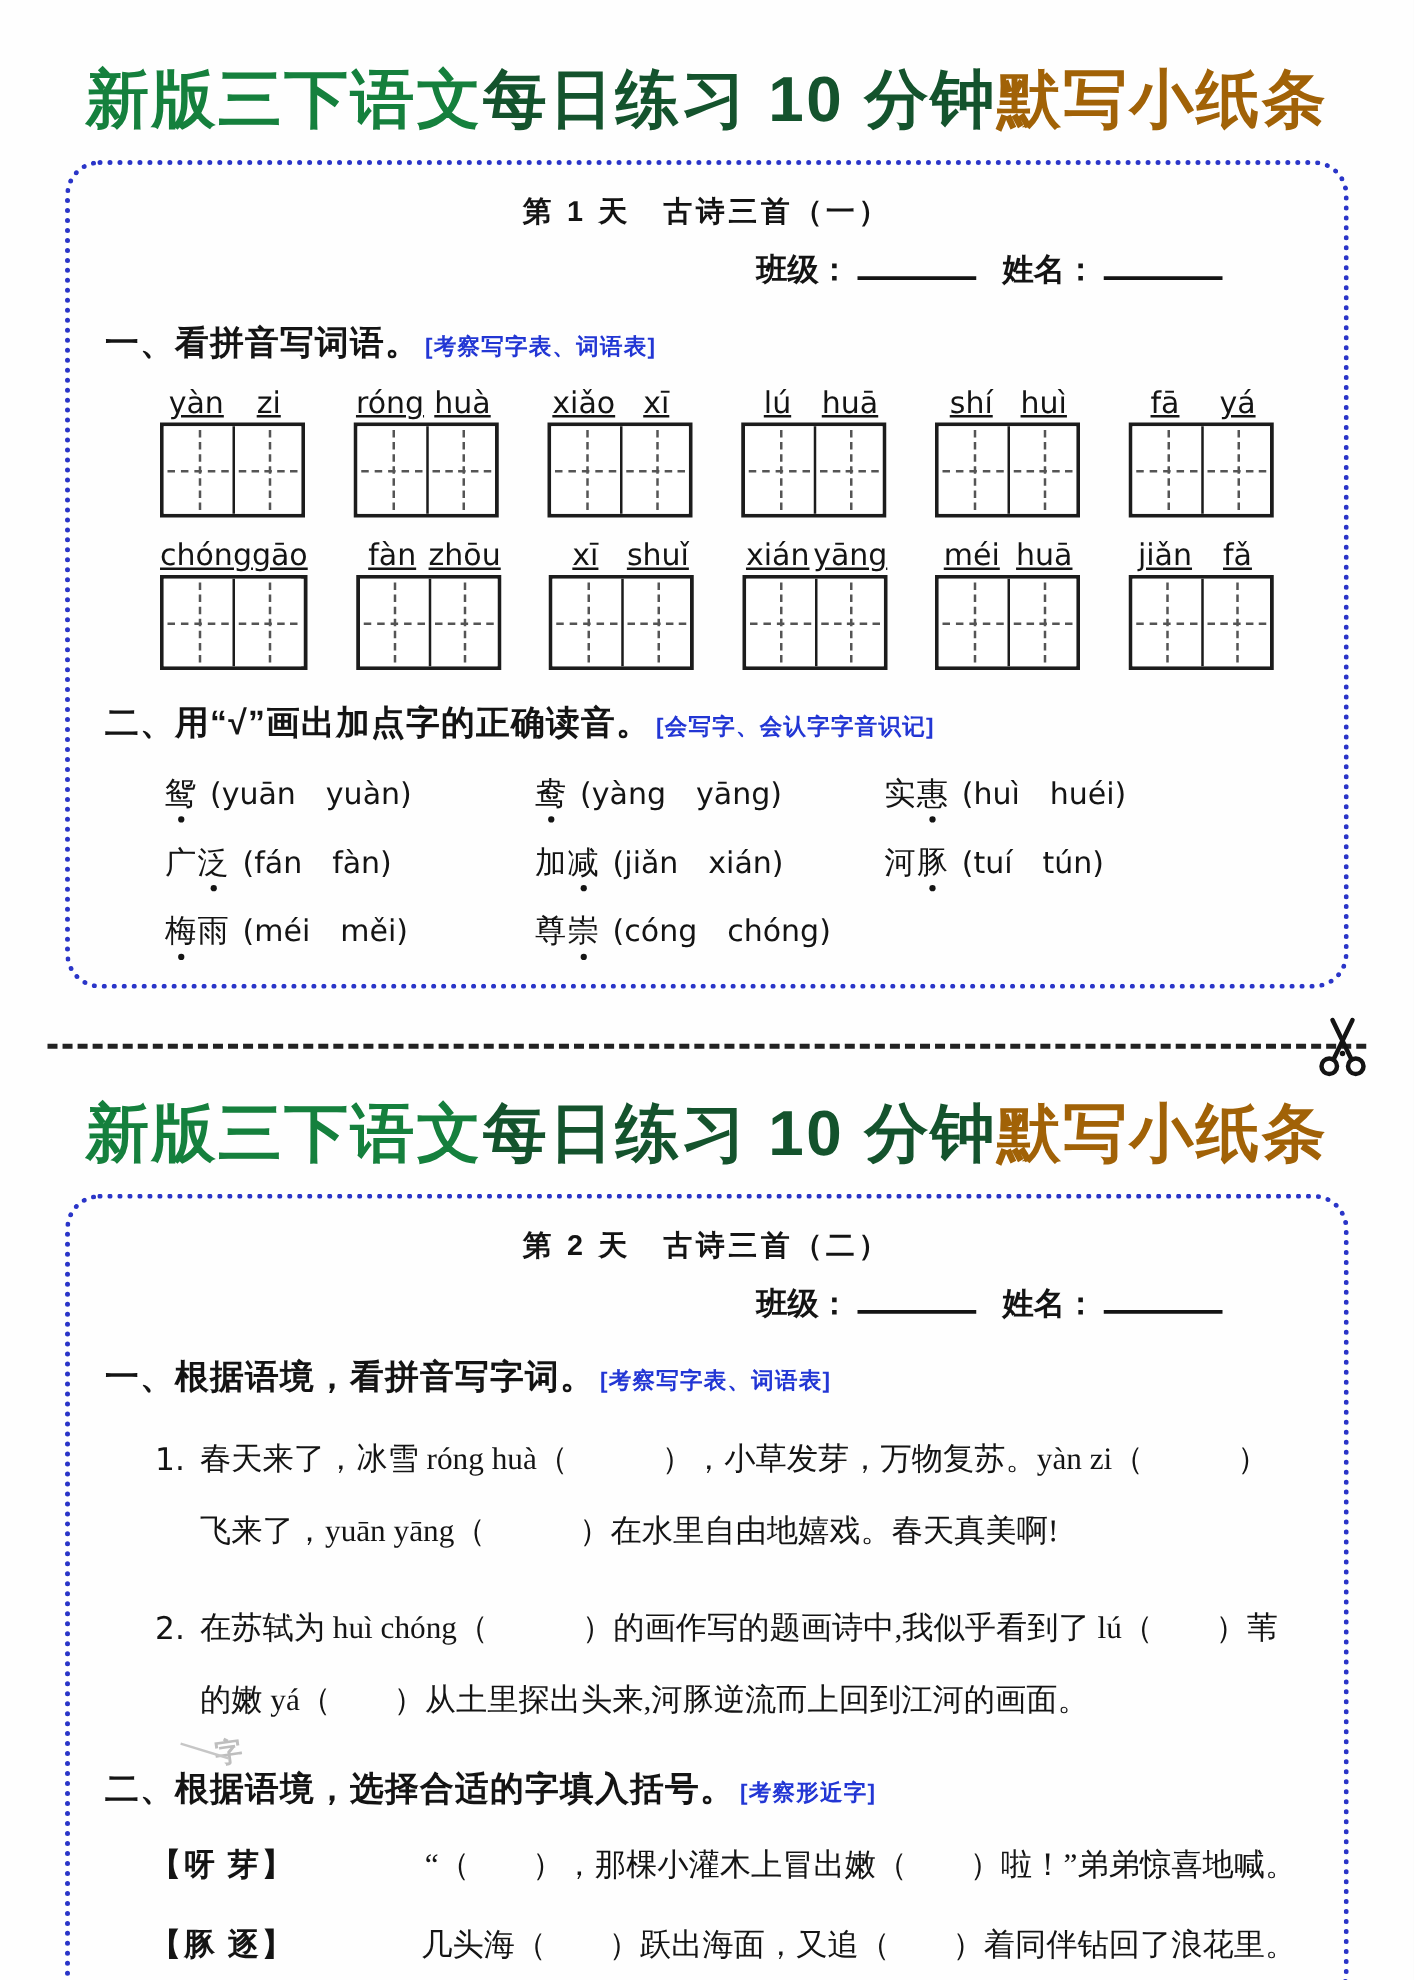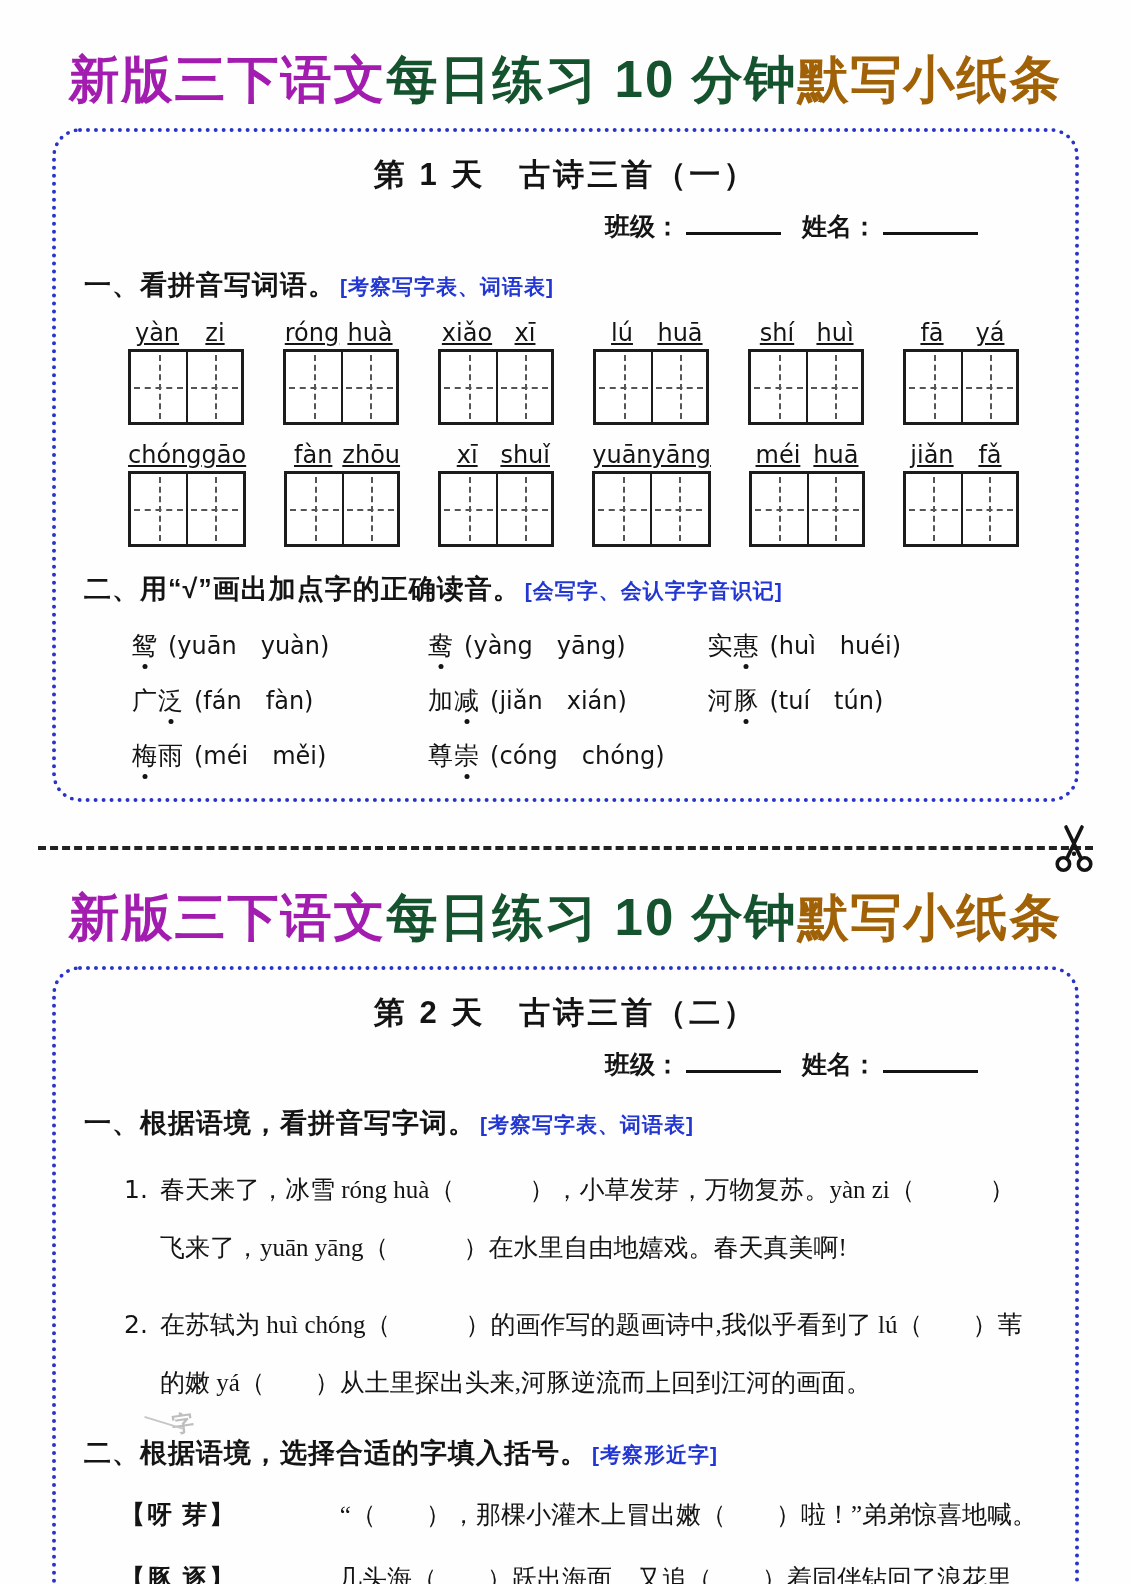--- a/index.html
+++ b/index.html
@@ -7,36 +7,36 @@
   body {
     width:1131px; height:1584px; margin:0 auto; background:#fefefe;
     font-family:"Liberation Sans", sans-serif; color:#141414; overflow:hidden;
     position:relative;
   }
   
   .page-title {
     text-align:center; font-size:51px; font-weight:bold; letter-spacing:2px;
     margin-top:52px; line-height:1.1; font-family:"Liberation Sans", sans-serif;
   }
-  .t-black { color:#a21caf; }
+  .t-black { color:#15803d; }
   .t-red   { color:#14532d; }
   .t-green { color:#a16207; }
   .page-title.second { margin-top:40px; }
 
   
   .paper-box {
     margin:20px 52px 0; border:4px dotted #2a35c8; border-radius:28px;
     padding:16px 28px 26px; background:#fefefe;
   }
-  .day-title { text-align:center; font-size:31px; font-weight:bold; letter-spacing:3px; margin-top:6px; }
+  .day-title { text-align:center; font-size:23px; font-weight:bold; letter-spacing:3px; margin-top:6px; }
   .id-row { text-align:right; padding-right:55px; font-size:25px; margin-top:14px; font-weight:bold; }
   .blank-line { display:inline-block; width:95px; border-bottom:3px solid #141414; height:22px; margin:0 14px 0 6px; }
 
   .sec-heading { font-size:27px; font-weight:bold; margin-top:24px; letter-spacing:1px; }
-  .sec-tag { color:#2236d4; font-size:21px; font-weight:bold; margin-left:4px; }
+  .sec-tag { color:#2236d4; font-size:18px; font-weight:bold; margin-left:4px; }
 
   
   .grid-row { display:flex; justify-content:space-between; padding:0 28px 0 44px; margin-top:16px; }
   .word-grid { text-align:center; }
   .pinyin-row { display:flex; font-size:24px; margin-bottom:2px; font-family:"DejaVu Sans", sans-serif;text-decoration:underline; }
   .pinyin-row span { flex:1; text-align:center; white-space:nowrap; }
   .cells { display:flex; border:3px solid #1c1c1c; }
   .cell { width:55px; height:70px; position:relative; background:#fff; }
   .cell + .cell { border-left:2.5px solid #1c1c1c; }
   .cell::before { content:""; position:absolute; left:50%; top:3px; bottom:3px; border-left:2px dashed #555; }
@@ -186,21 +186,21 @@
           <span>xī</span>
           <span>shuǐ</span>
         </div>
       <div class="cells">
           <div class="cell"></div>
           <div class="cell"></div>
         </div>
     </div>
     <div class="word-grid">
       <div class="pinyin-row">
-          <span>yuān</span>
+          <span>xián</span>
           <span>yāng</span>
         </div>
       <div class="cells">
           <div class="cell"></div>
           <div class="cell"></div>
         </div>
     </div>
     <div class="word-grid">
       <div class="pinyin-row">
           <span>méi</span>

